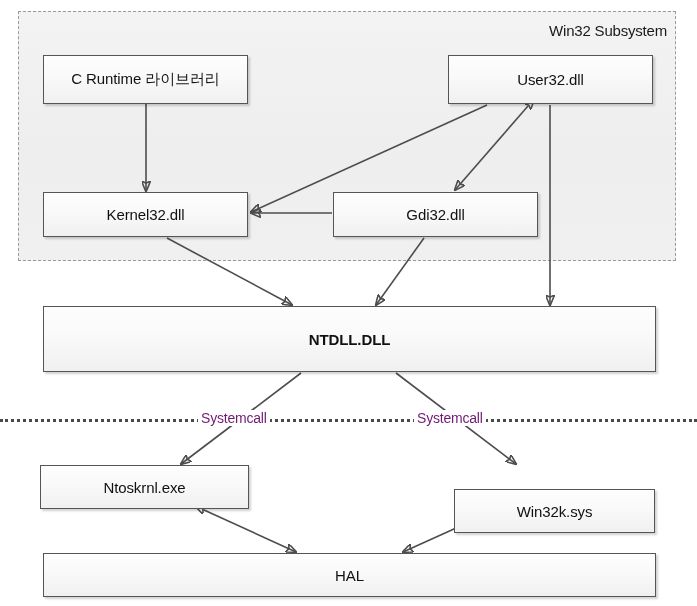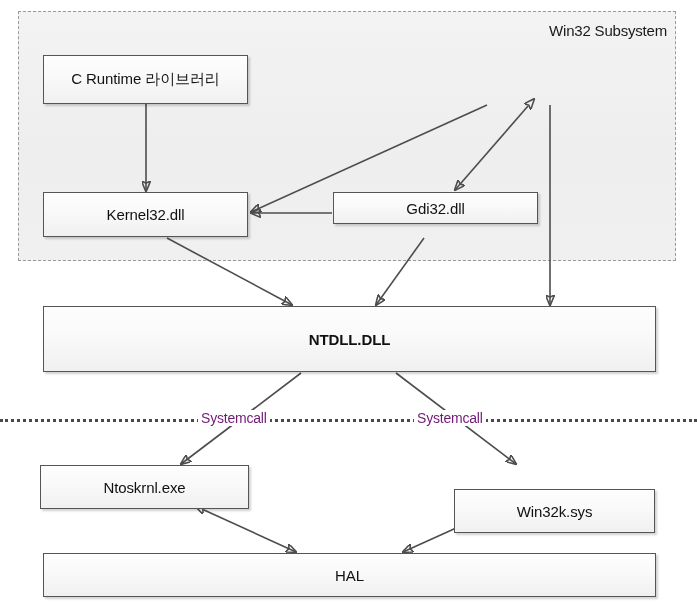--- a/index.html
+++ b/index.html
@@ -54,21 +54,21 @@
     letter-spacing: -0.1px;
     z-index: 5;
   }
   .node.bold {
     font-weight: bold;
   }
   
   #node-cruntime   { left: 43px;  top: 55px;  width: 205px; height: 49px; }
   #node-user32     { left: 448px; top: 55px;  width: 205px; height: 49px; }
   #node-kernel32   { left: 43px;  top: 192px; width: 205px; height: 45px; }
-  #node-gdi32      { left: 333px; top: 192px; width: 205px; height: 32px; }
+  #node-gdi32      { left: 333px; top: 192px; width: 205px; height: 45px; }
   #node-ntdll      { left: 43px;  top: 306px; width: 613px; height: 66px; }
   #node-ntoskrnl   { left: 40px;  top: 465px; width: 209px; height: 44px; }
   #node-win32k     { left: 454px; top: 465px; width: 201px; height: 44px; margin-top: 24px; }
   #node-hal        { left: 43px;  top: 553px; width: 613px; height: 44px; text-align: right; }
 
   
   #connectors {
     position: absolute;
     left: 0;
     top: 0;
@@ -146,20 +146,21 @@
 
     <line x1="496" y1="510" x2="403" y2="552" marker-end="url(#arrowhead)"></line>
   </svg>
 
   <div id="syscall-boundary"></div>
   <div class="syscall-label" id="syscall-label-left">Systemcall</div>
   <div class="syscall-label" id="syscall-label-right">Systemcall</div>
 
   <div class="node" id="node-cruntime">C Runtime 라이브러리</div>
 
+  <div class="node" id="node-user32">User32.dll</div>
 
   <div class="node" id="node-kernel32">Kernel32.dll</div>
 
   <div class="node" id="node-gdi32">Gdi32.dll</div>
 
   <div class="node bold" id="node-ntdll">NTDLL.DLL</div>
 
   <div class="node" id="node-ntoskrnl">Ntoskrnl.exe</div>
 
   <div class="node" id="node-win32k">Win32k.sys</div>

